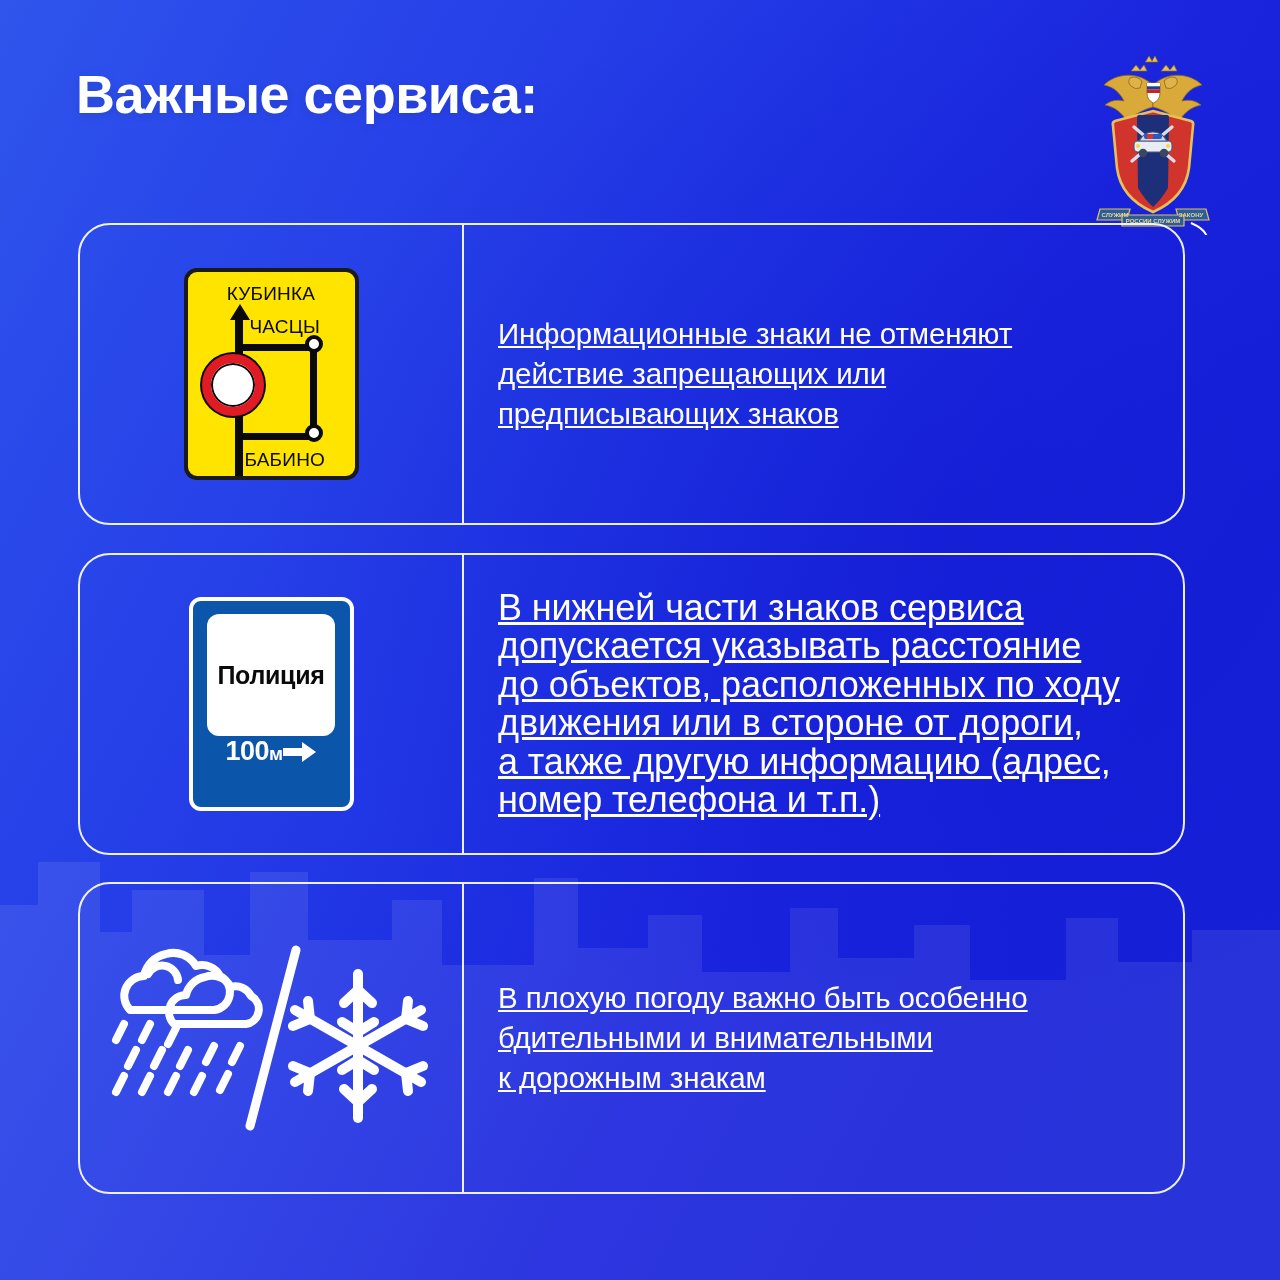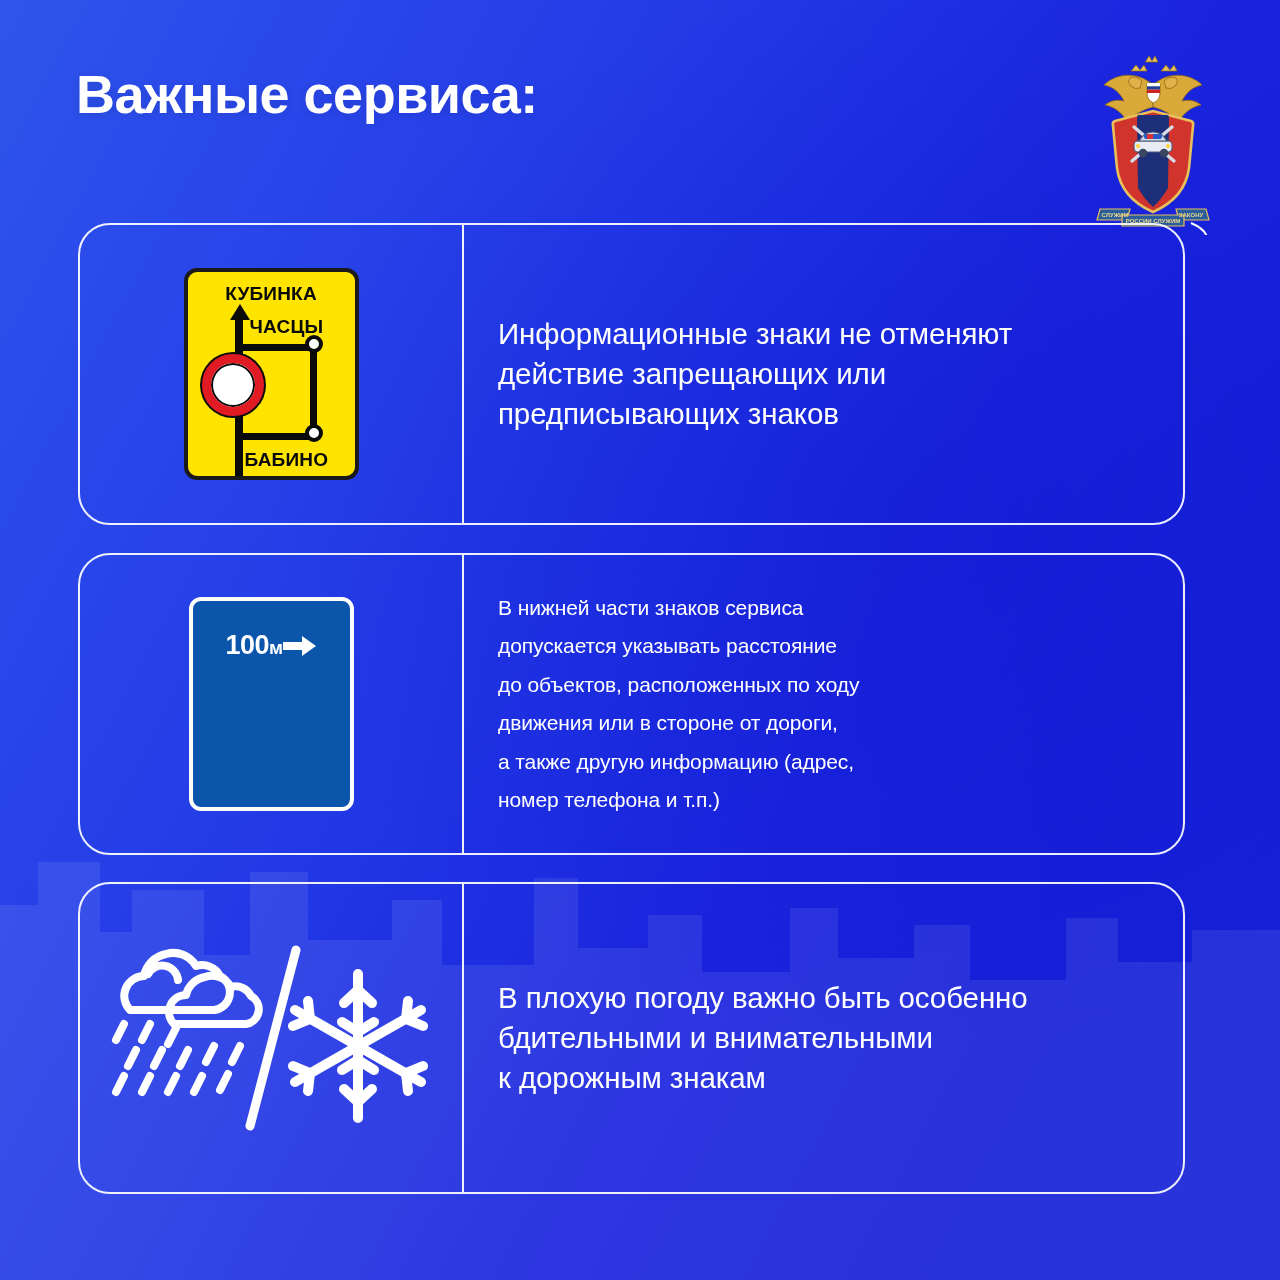--- a/index.html
+++ b/index.html
@@ -73,34 +73,35 @@
     position:absolute; left:384px; top:0; right:0; height:100%;
     display:flex; flex-direction:column; justify-content:center;
     padding:0 34px 0 34px;
   }
   .card-text {
     color:#ffffff;
     font-size:29.5px;
     line-height:40px;
     letter-spacing:-0.1px;
     white-space:pre-line;
-  }
-  #card-2 .card-text { font-size:21px; line-height:38.5px; }
+    text-decoration:underline;
+  }
+  #card-2 .card-text { font-size:36px; line-height:38.5px; }
   #card-3 .card-text { font-size:29.5px; line-height:40px; }
 
   
   #sign-detour {
     width:175px; height:212px;
     background:#ffe400;
     border:4px solid #1a1a1a;
     border-radius:13px;
     position:relative;
   }
   .s1-txt {
-    position:absolute; color:#0a0a0a; font-weight:bold;
+    position:absolute; color:#0a0a0a; font-weight:normal;
     font-size:19px; letter-spacing:0.2px; white-space:nowrap;
   }
   #s1-top { left:50%; transform:translateX(-50%); top:11px; }
   #s1-right { left:62px; top:44px;text-align:center; }
   #s1-bottom { left:57px; bottom:5px; }
   .s1-line { position:absolute; background:#0a0a0a; }
   .s1-node {
     position:absolute; width:18px; height:18px; border-radius:50%;
     background:#ffffff; border:4px solid #0a0a0a;
   }
@@ -130,21 +131,20 @@
   }
   #sp-panel {
     width:128px; height:122px;
     background:#ffffff; border-radius:12px;
     display:flex; align-items:center; justify-content:center;
   }
   #sp-panel-label {
     color:#0a0a0a; font-weight:bold; font-size:25px; letter-spacing:-0.3px;
   }
   #sp-bottom {
-    margin-top:16px;
     display:flex; align-items:center; 
   }
   #sp-dist { color:#ffffff; font-weight:bold; font-size:27px; letter-spacing:-0.5px; }
   #sp-dist .u { font-size:19px; }
   #sp-arrow { display:block; }
 
   
   #icon-weather { width:330px; height:220px; }
 </style>
 </head>
@@ -265,20 +265,23 @@
 действие запрещающих или
 предписывающих знаков</div>
   </div>
 </div>
 
 <div class="card" id="card-2">
   <div class="card-divider"></div>
 
   <div class="card-icon-cell">
     <div id="sign-police">
+      <div id="sp-panel">
+        <span id="sp-panel-label">Полиция</span>
+      </div>
       <div id="sp-bottom">
         <span id="sp-dist"><span>100</span><span class="u">м</span></span>
         <svg id="sp-arrow" width="34" height="22" viewBox="0 0 34 22">
           <path d="M0 7 h19 V1 l14 10 l-14 10 V15 H0 Z" fill="#ffffff"></path>
         </svg>
       </div>
     </div>
   </div>
 
   <div class="card-text-cell">

